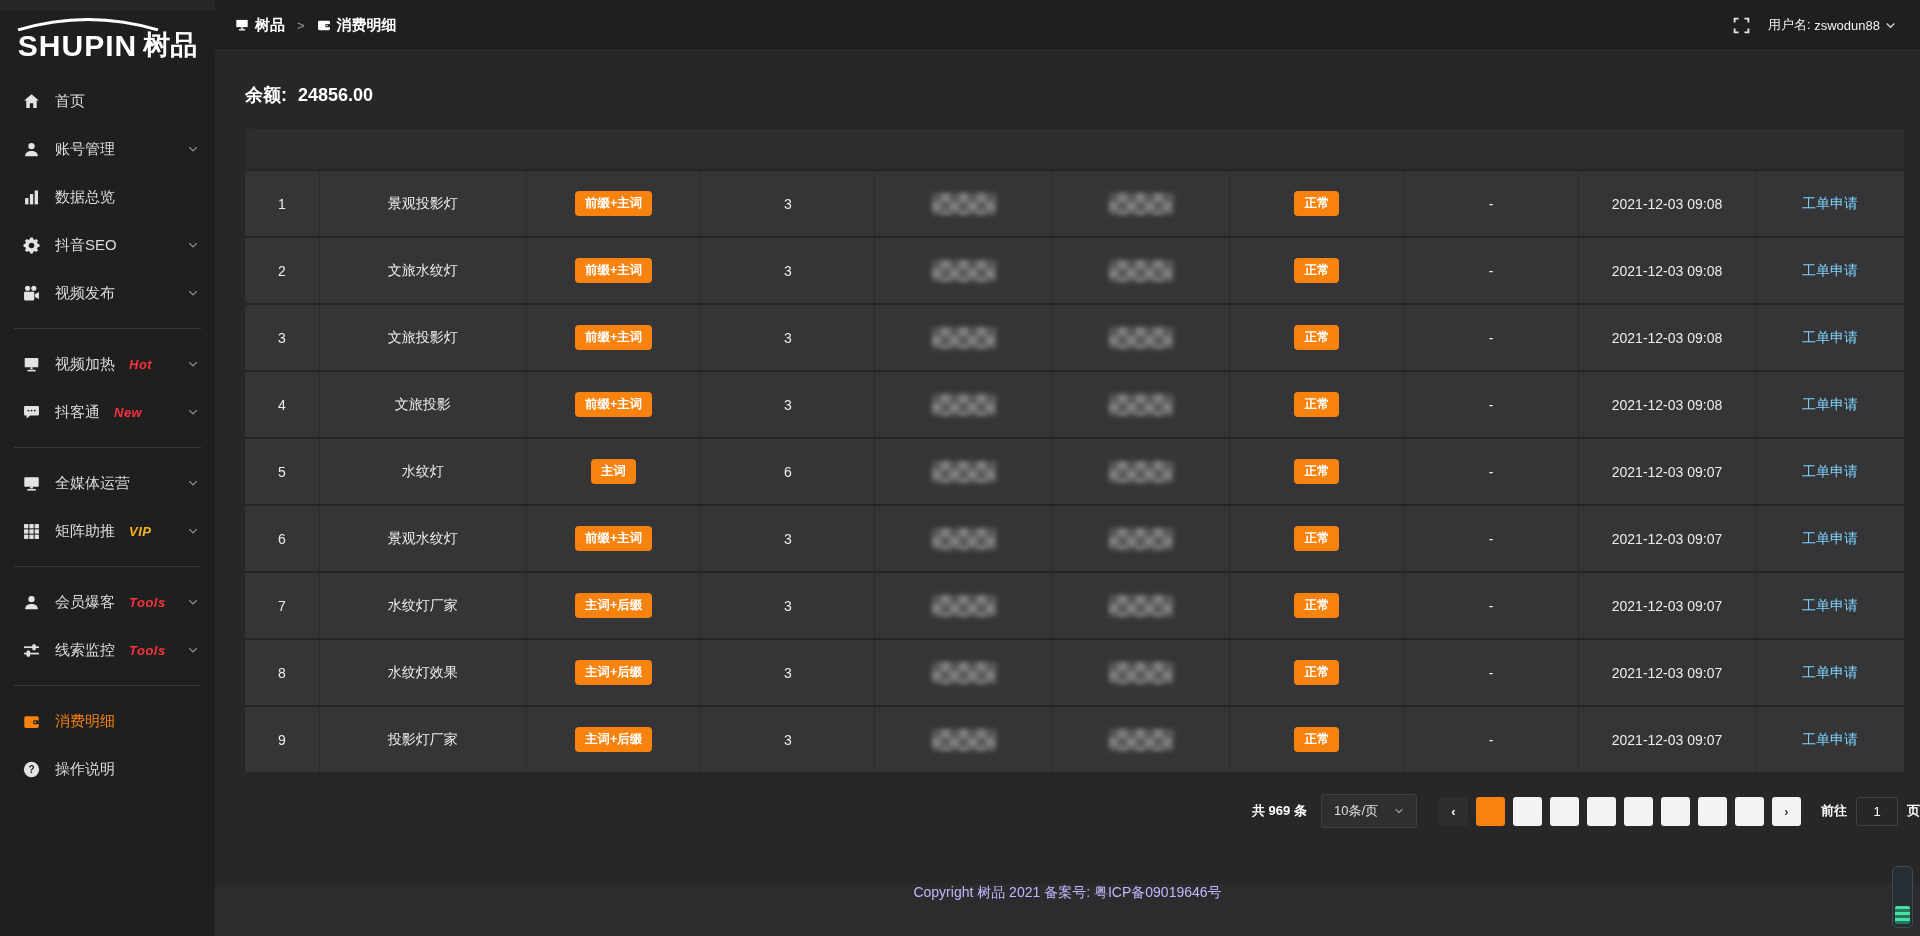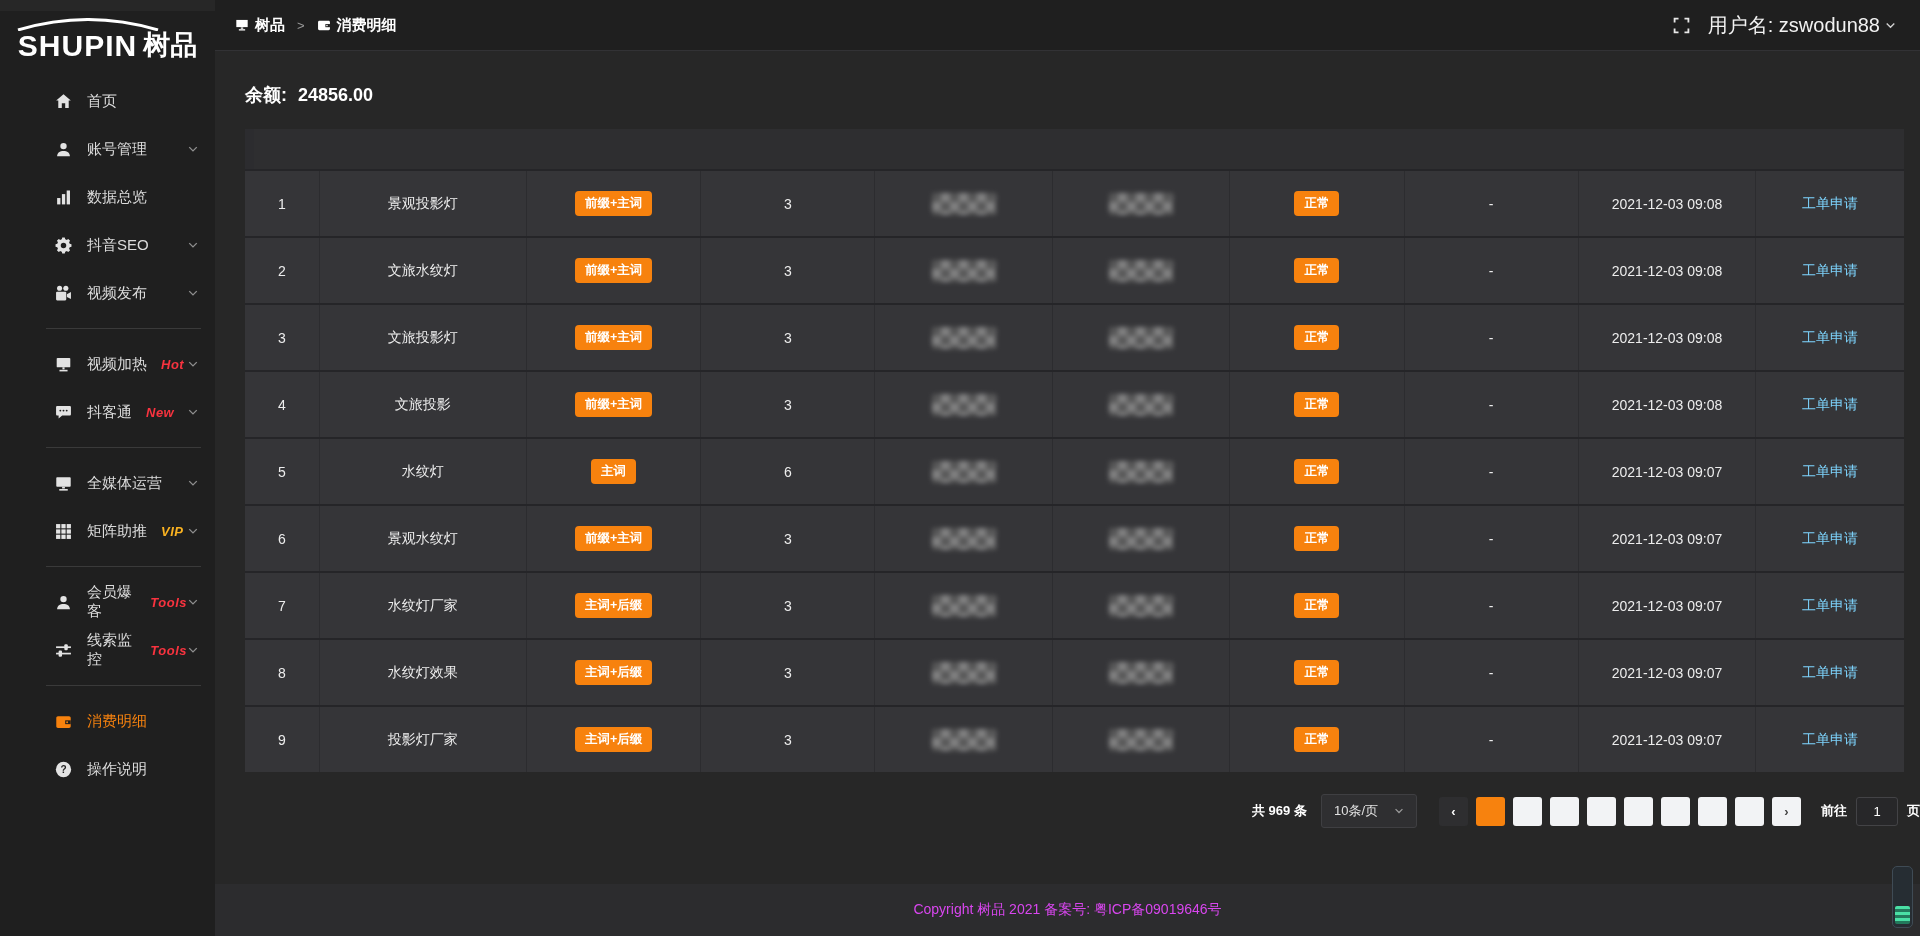--- a/index.html
+++ b/index.html
@@ -8,21 +8,21 @@
     font-family:"Liberation Sans","DejaVu Sans",sans-serif;
     background:#272727; color:#e8e8e8; position:relative;
   }
 
   
   .sidebar { position:absolute; left:0; top:11px; width:215px; height:936px; background:#1f1f1f; z-index:3; }
   .logo { height:60px; display:flex; align-items:flex-end; justify-content:center; padding-bottom:8px; position:relative; color:#fff; }
   .logo-arc { position:absolute; top:7px; left:14px; }
   .logo-en { font-size:30px; font-weight:bold; letter-spacing:1px; }
   .logo-cn { font-size:27px; font-weight:bold; margin-left:6px; }
-  .menu { padding-top:6px;margin-left:32px; }
+  .menu { padding-top:6px; }
   .menu-item { height:48px; display:flex; align-items:center; padding:0 16px 0 22px; font-size:15px; color:#dcdcdc; cursor:pointer; }
   .menu-item .micon { width:19px; height:19px; margin-right:14px; display:flex; align-items:center; justify-content:center; color:#e3e3e3; flex:0 0 19px; }
   .menu-item .micon svg { width:17px; height:17px; }
   .menu-item.active { color:#f7820e; }
   .menu-item.active .micon { color:#f7820e; }
   .mbadge { font-style:italic; font-weight:bold; font-size:13px; margin-left:14px; letter-spacing:.5px; }
   .chev { margin-left:auto; color:#8f8f8f; display:flex; }
   .chev svg { width:12px; height:12px; }
   .menu-divider { height:1px; background:#3a3a3a; margin:11px 14px; }
 
@@ -31,21 +31,21 @@
     display:flex; align-items:center; justify-content:space-between; padding:0 24px 0 20px;
     border-bottom:1px solid #323235; z-index:2; }
   .breadcrumb { display:flex; align-items:center; font-size:15px; font-weight:bold; color:#fff; }
   .bc-seg { display:flex; align-items:center; cursor:pointer; }
   .bc-icon { display:flex; margin-right:6px; color:#fff; }
   .bc-icon svg { width:14px; height:14px; }
   .bc-sep { color:#9a9a9a; margin:0 12px; font-size:13px; font-weight:normal; }
   .topbar-right { display:flex; align-items:center; gap:18px; }
   .fs-btn { display:flex; color:#e8e8e8; cursor:pointer; }
   .fs-btn svg { width:17px; height:17px; }
-  .user-box { display:flex; align-items:center; font-size:20px; color:#f2f2f2; cursor:pointer; }
+  .user-box { display:flex; align-items:center; font-size:13px; color:#f2f2f2; cursor:pointer; }
   .user-box .chevd { margin-left:5px; color:#cfcfcf; display:flex; }
   .user-box .chevd svg { width:11px; height:11px; }
 
   
   .main { position:absolute; left:215px; top:51px; right:0; bottom:0; }
   .balance-row { padding:32px 0 22px 30px; font-size:18px; font-weight:bold; color:#fff; }
   .balance-row .bval { margin-left:6px; }
 
   .table { margin:0 16px 0 30px; }
   .thead, .trow { display:flex; }
@@ -74,21 +74,21 @@
     display:flex; align-items:center; justify-content:center; cursor:pointer; }
   .page-btn.active { background:#f7820e; color:#fff; }
   .page-btn.prev { background:#2e2e30; color:#fff; }
   .page-btn.more { letter-spacing:1px; font-size:11px; }
   .goto { display:flex; align-items:center; margin-left:16px; gap:9px; font-weight:bold; }
   .goto-input { width:42px; height:29px; background:#272729; border:1px solid #434346; border-radius:3px;
     color:#fff; text-align:center; font-size:13px; font-family:inherit; }
 
   
   .footer { position:absolute; left:215px; right:0; bottom:0; height:52px; background:#2c2c2e;
-    display:flex; align-items:center; justify-content:center; font-size:14px; color:#d946ef; z-index:1; }
+    display:flex; justify-content:center; font-size:14px; color:#c4b5fd; z-index:1; }
 
   
   .float-widget { position:absolute; right:7px; bottom:8px; width:21px; height:62px; z-index:5;
     background:#262d33; border:1px solid #3f4b55; border-radius:5px; overflow:hidden; cursor:pointer; }
   .float-widget .stripes { position:absolute; left:2px; right:2px; bottom:3px; height:18px; border-radius:2px;
     background:repeating-linear-gradient(180deg,#4adfa5 0 3px,#23795c 3px 6px); }
 </style>
 </head>
 <body>
 

